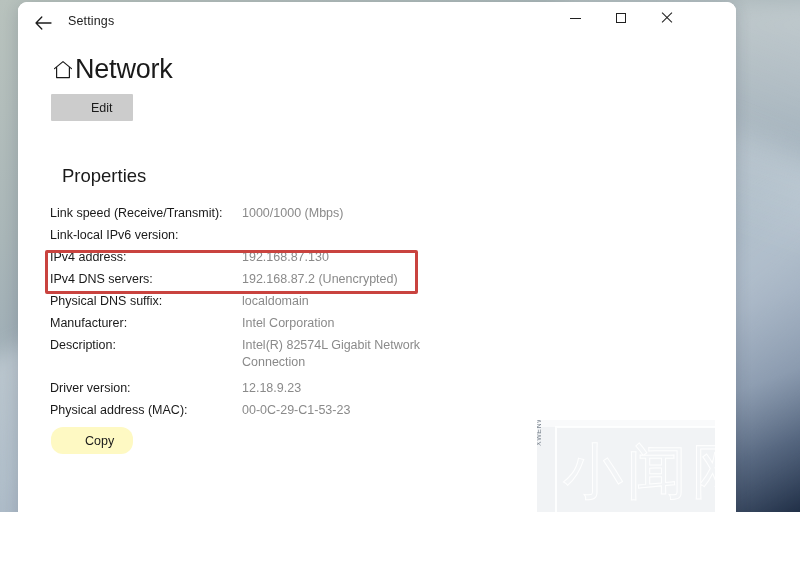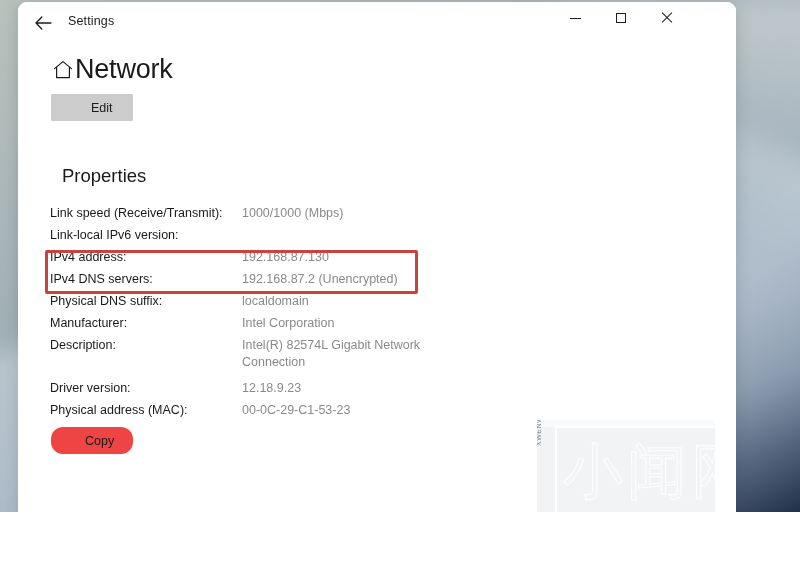--- a/index.html
+++ b/index.html
@@ -201,21 +201,21 @@
     border-radius: 2px;
     pointer-events: none;
   }
 
   #copy-button {
     position: absolute;
     left: 33px;
     top: 425px;
     width: 82px;
     height: 27px;
-    background: #ef4444;
+    background: #fef9c3;
     border: none;
     border-radius: 12px;
     cursor: pointer;
     font-family: "Liberation Sans", sans-serif;
     font-size: 12.5px;
     color: #1a1a1a;
     text-align: left;
     padding-left: 34px;
   }
 

